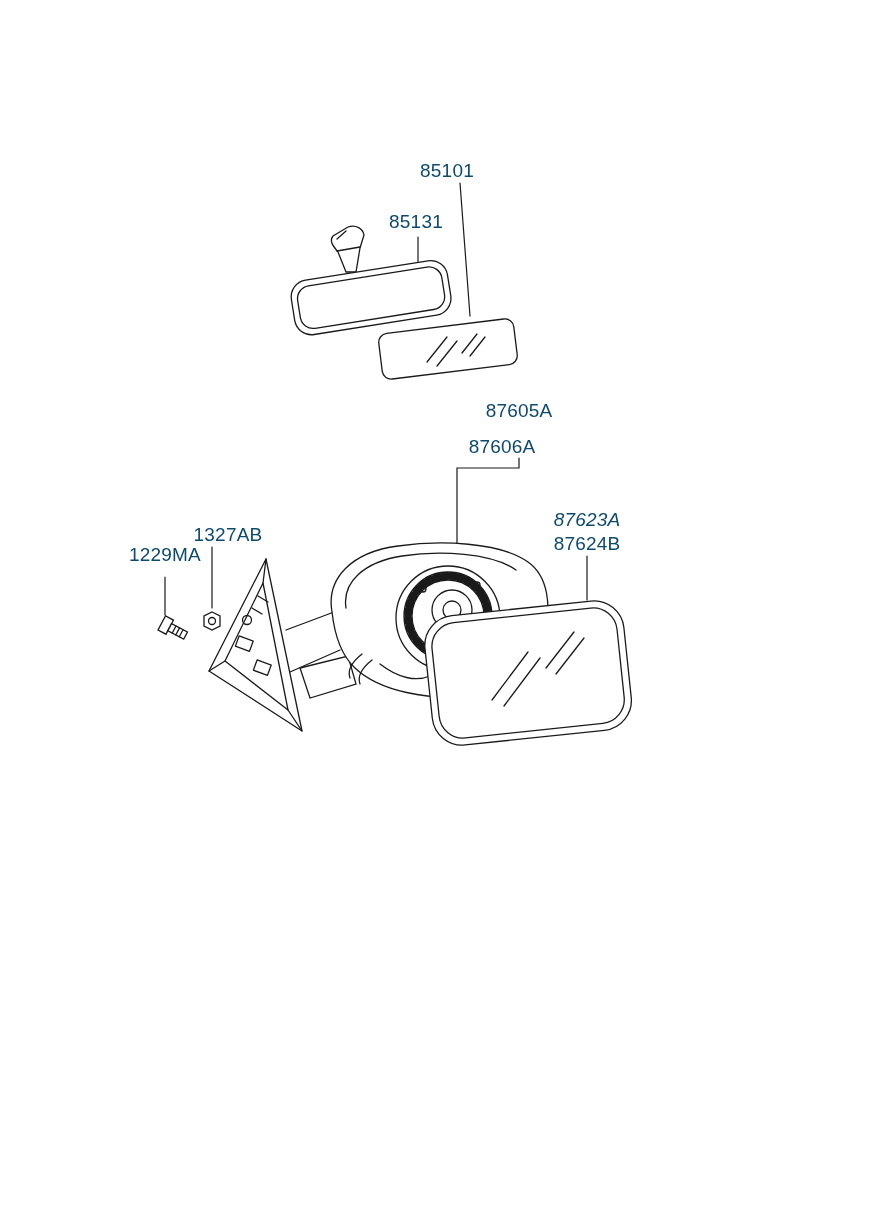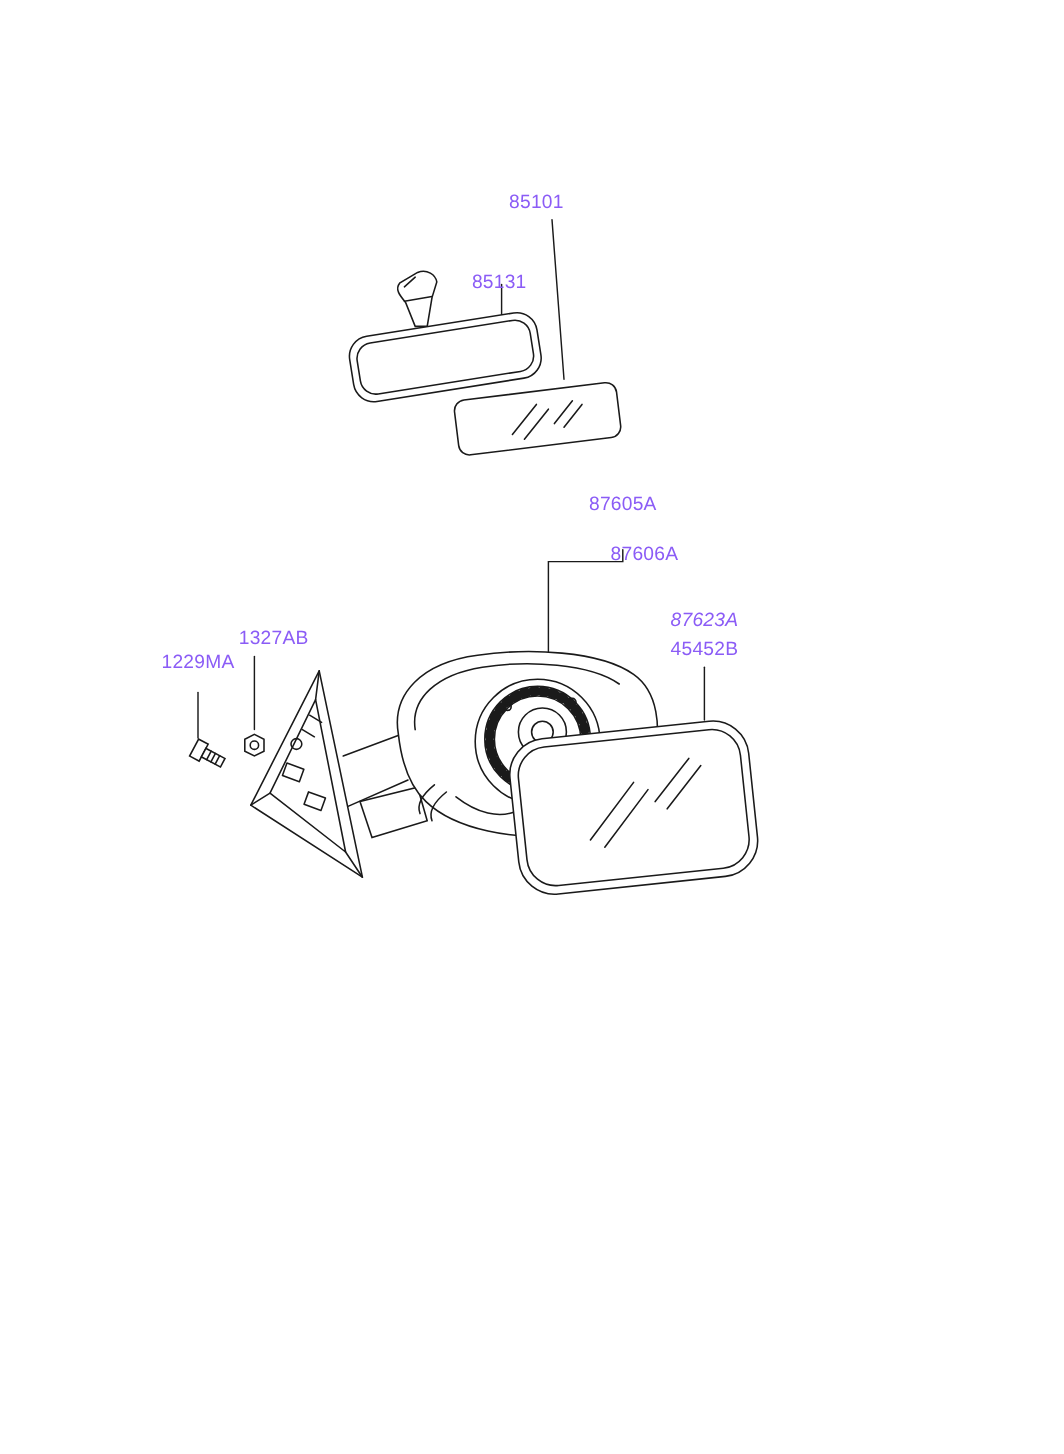--- a/index.html
+++ b/index.html
@@ -16,30 +16,30 @@
     font-family: "Liberation Sans", sans-serif;
   }
   #drawing {
     position: absolute;
     left: 0;
     top: 0;
   }
   .part-label {
     position: absolute;
     transform: translateX(-50%);
-    font-size: 16px;
+    font-size: 19px;
     line-height: 1.15;
-    color: #8b5cf6;
+    color: #0c4a6e;
     white-space: nowrap;
     letter-spacing: 0.2px;
   }
   .lbl-85101  { left: 447px; top: 160px; }
-  .lbl-85131  { left: 416px; top: 227px; }
-  .lbl-87605A { left: 519px; top: 412px; }
-  .lbl-87606A { left: 537px; top: 436px; margin-top: 18px; }
+  .lbl-85131  { left: 416px; top: 211px; }
+  .lbl-87605A { left: 519px; top: 400px; }
+  .lbl-87606A { left: 502px; top: 436px; }
   .lbl-87623A { left: 587px; top: 509px; font-style: italic; }
   .lbl-87624B { left: 587px; top: 533px; }
   .lbl-1327AB { left: 228px; top: 524px; }
   .lbl-1229MA { left: 165px; top: 544px; }
 </style>
 </head>
 <body>
 
 <div id="stage">
 
@@ -139,17 +139,17 @@
       <path d="M212,547 L212,608"></path>
       <path d="M165,577 L165,615"></path>
     </g>
   </svg>
 
   <div class="part-label lbl-85101">85101</div>
   <div class="part-label lbl-85131">85131</div>
   <div class="part-label lbl-87605A">87605A</div>
   <div class="part-label lbl-87606A">87606A</div>
   <div class="part-label lbl-87623A">87623A</div>
-  <div class="part-label lbl-87624B">45452B</div>
+  <div class="part-label lbl-87624B">87624B</div>
   <div class="part-label lbl-1327AB">1327AB</div>
   <div class="part-label lbl-1229MA">1229MA</div>
 
 </div>
 
 </body></html>

